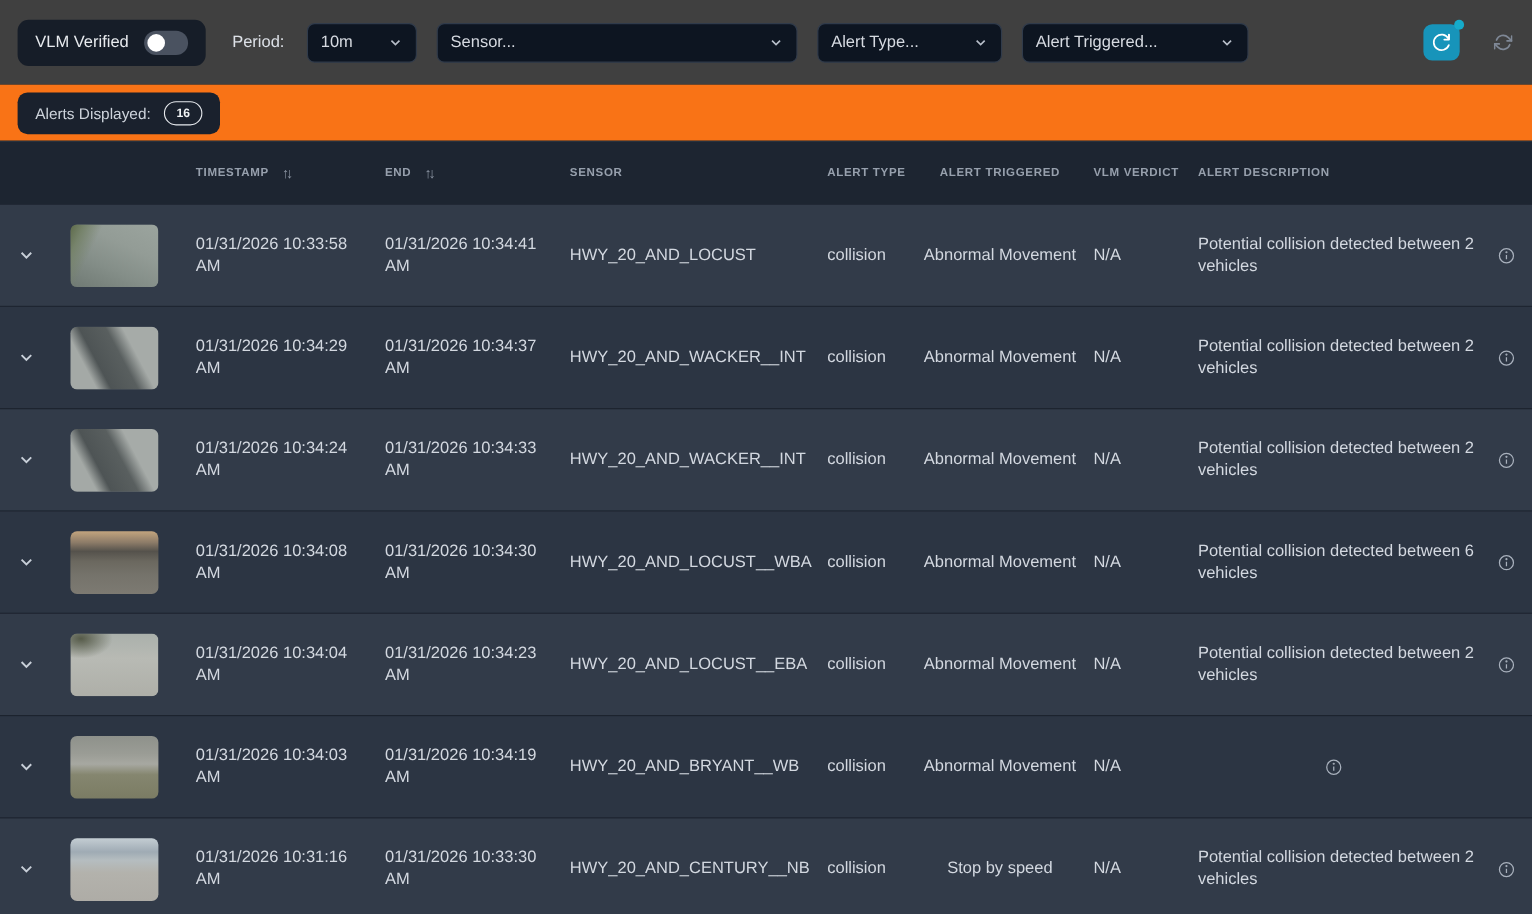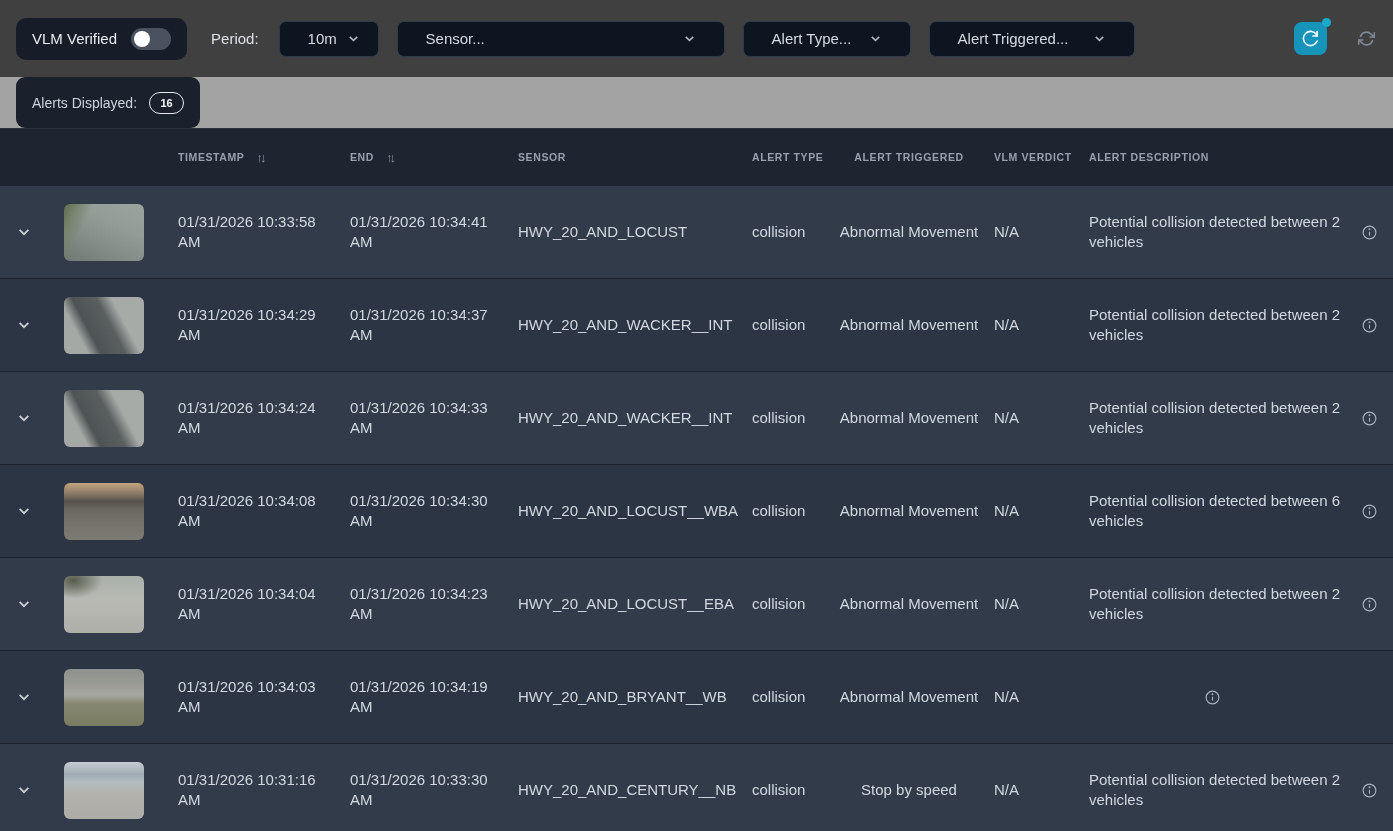--- a/index.html
+++ b/index.html
@@ -7,37 +7,37 @@
     font-family:"Liberation Sans", sans-serif; -webkit-font-smoothing:antialiased; }
 
   
   .topbar { height:77px; background:#404040; display:flex; align-items:center; padding:0 16px; gap:18px; }
   .vlm-box { display:flex; align-items:center; gap:14px; background:#161d28; border-radius:10px; padding:10px 16px; }
   .vlm-label { color:#e8ebef; font-size:15px; }
   .toggle { width:40px; height:22px; background:#4a5260; border-radius:11px; position:relative; cursor:pointer; flex:0 0 auto; }
   .toggle .knob { position:absolute; left:3px; top:3px; width:16px; height:16px; border-radius:50%; background:#ffffff; }
   .period-label { color:#dde1e7; font-size:15px; margin-left:6px; }
   .select { height:36px; background:#0d1521; border:1px solid #303b4b; border-radius:7px;
-    display:flex; align-items:center; justify-content:space-between; padding:0 28px; cursor:pointer; }
+    display:flex; align-items:center; justify-content:space-between; padding:0 12px; cursor:pointer; }
   .select span { color:#d6dae1; font-size:15px; }
   .select svg { width:13px; height:13px; stroke:#b7bec9; flex:0 0 auto; margin-left:10px; }
   .sel-period { width:100px; margin-left:2px; }
   .sel-sensor { width:328px; }
   .sel-type { width:168px; }
   .sel-trigger { width:206px; }
   .topbar-spacer { flex:1; }
   .scan-btn { position:relative; width:33px; height:33px; border-radius:8px; background:#1794ba;
     display:flex; align-items:center; justify-content:center; cursor:pointer; }
   .scan-btn svg { width:17px; height:17px; stroke:#ffffff; }
   .scan-dot { position:absolute; top:-4px; right:-4px; width:9px; height:9px; border-radius:50%; background:#16abca; }
   .refresh-btn { width:22px; height:22px; margin-left:10px; display:flex; align-items:center; justify-content:center; cursor:pointer; }
   .refresh-btn svg { width:17px; height:17px; stroke:#7f8896; }
 
   
-  .alerts-bar { height:51px; background:#a3a3a3; display:flex; padding:0 16px; }
+  .alerts-bar { height:51px; background:#f97316; display:flex; align-items:center; padding:0 16px; }
   .alerts-box { display:flex; align-items:center; gap:12px; background:#1a212d; border-radius:9px; padding:8px 16px; }
   .alerts-label { color:#cdd3db; font-size:14px; }
   .alerts-count { min-width:35px; height:22px; border:1.5px solid #e6e9ed; border-radius:12px;
     display:flex; align-items:center; justify-content:center; color:#f2f4f6; font-size:11px; font-weight:bold; padding:0 8px; }
 
   
   .grid-row { display:grid; grid-template-columns:48px 112px 180px 168px 234px 92px 150px 95px 266px 48px; align-items:center; }
   .thead { height:58px; background:#1d2531; border-top:1px solid #2a3340; }
   .th { color:#97a0ad; font-size:10.5px; letter-spacing:0.6px; font-weight:bold; line-height:1.5; text-transform:uppercase; }
   .pad18 { padding-left:18px; } .pad10 { padding-left:10px; }

